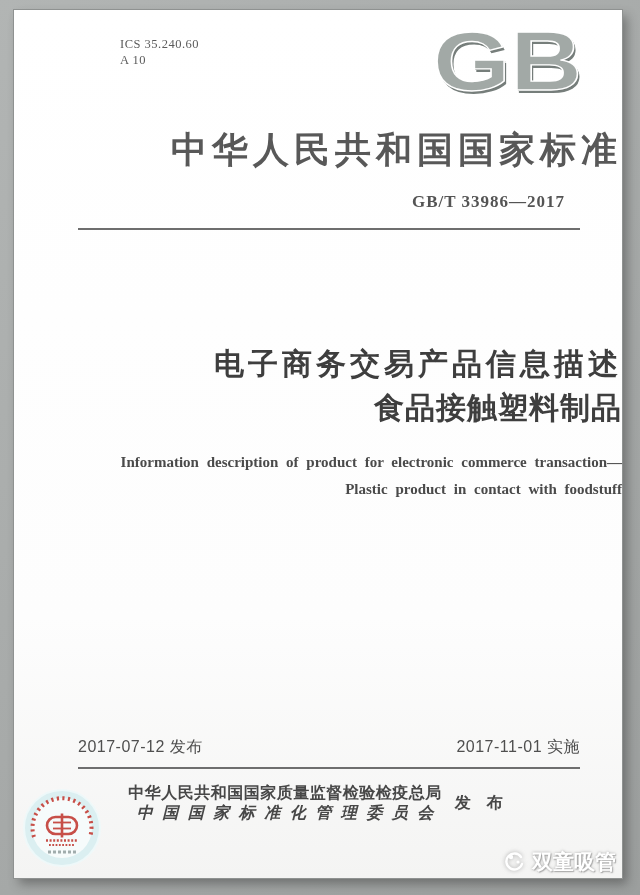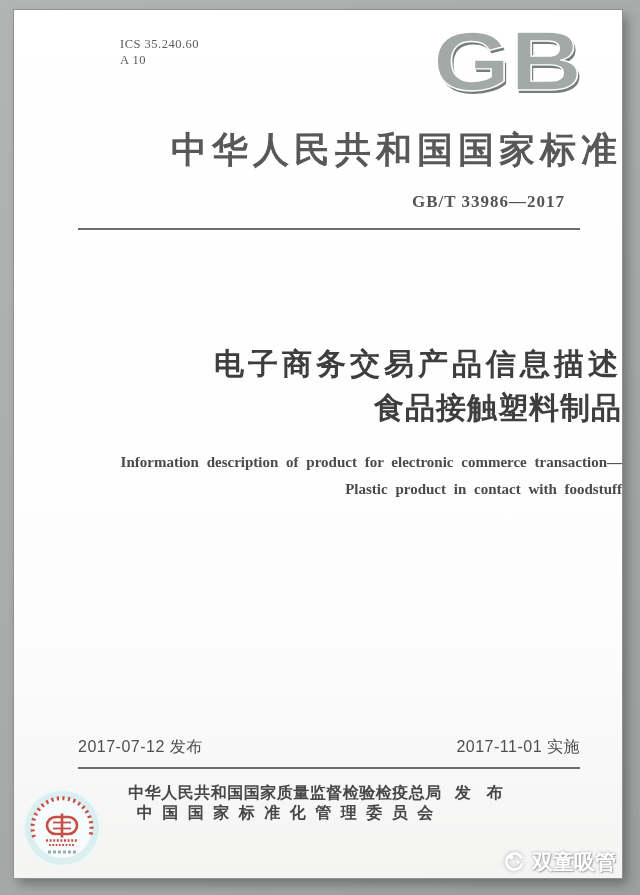--- a/index.html
+++ b/index.html
@@ -38,24 +38,24 @@
   .title-cn.l1{letter-spacing:4px;text-indent:4px;}
   .title-cn.l2{letter-spacing:1px;text-indent:1px;}
   .title-en{font-weight:700;color:#4a4a4a;font-size:15px;line-height:27px;word-spacing:4px;}
   .title-en.first{margin-top:19px;}
   
   .dates-row{
     position:absolute;top:727px;left:64px;right:42px;display:flex;justify-content:space-between;
     font-family:"Liberation Sans","DejaVu Sans",sans-serif;font-size:16px;color:#4f4f4f;letter-spacing:.5px;
   }
   
-  .issuer{position:absolute;top:773px;left:0;width:100%;display:flex;justify-content:center;align-items:flex-start;}
+  .issuer{position:absolute;top:773px;left:0;width:100%;display:flex;justify-content:center;align-items:center;}
   .issuer-lines{color:#474747;font-weight:700;text-align:center;}
   .issuer-l1{font-size:16px;line-height:20px;letter-spacing:.5px;}
-  .issuer-l2{font-size:16px;line-height:20px;letter-spacing:9.5px;text-indent:9.5px;}
+  .issuer-l2{font-size:16px;line-height:20px;letter-spacing:9.5px;text-indent:9.5px;font-style:italic;}
   .release{font-size:16px;font-weight:700;color:#474747;letter-spacing:6px;margin-left:12px;}
   
   .seal{position:absolute;left:7px;top:777px;width:82px;height:82px;opacity:.92;}
   
   .wm{
     position:absolute;right:6px;bottom:2px;display:flex;align-items:center;gap:5px;
     font-family:"Liberation Sans","DejaVu Sans",sans-serif;font-weight:700;font-size:21px;color:#ffffff;
     text-shadow:0 0 3px rgba(140,140,140,.75), 1px 1px 1px rgba(120,120,120,.5);
     justify-content:center;
   }

